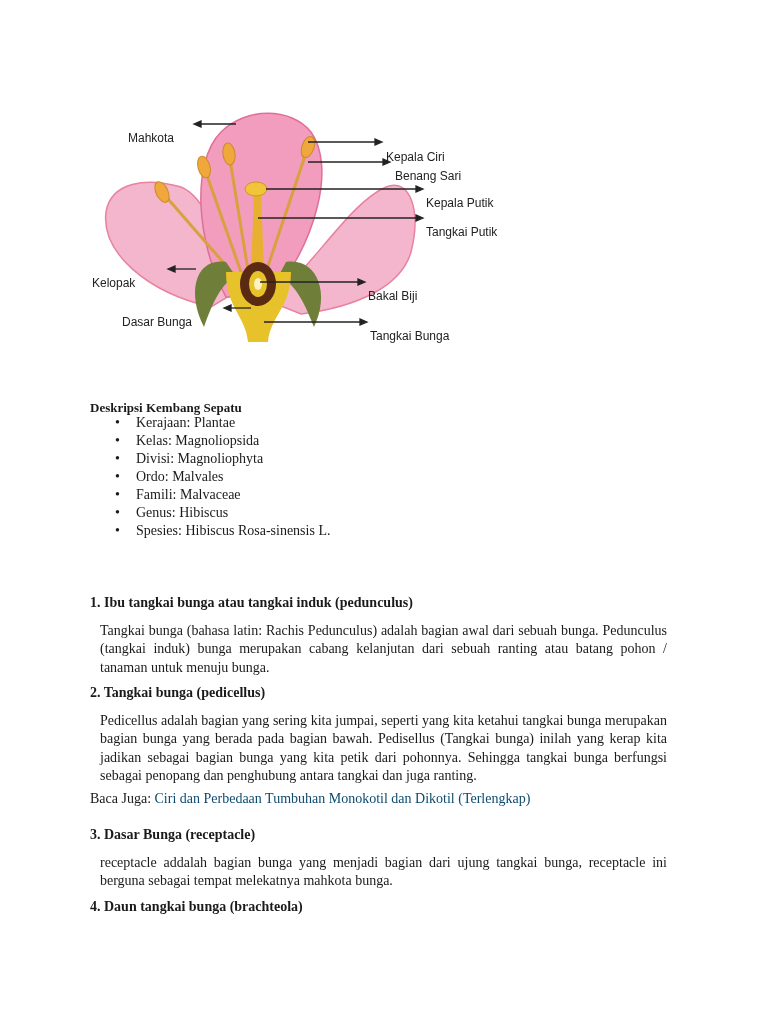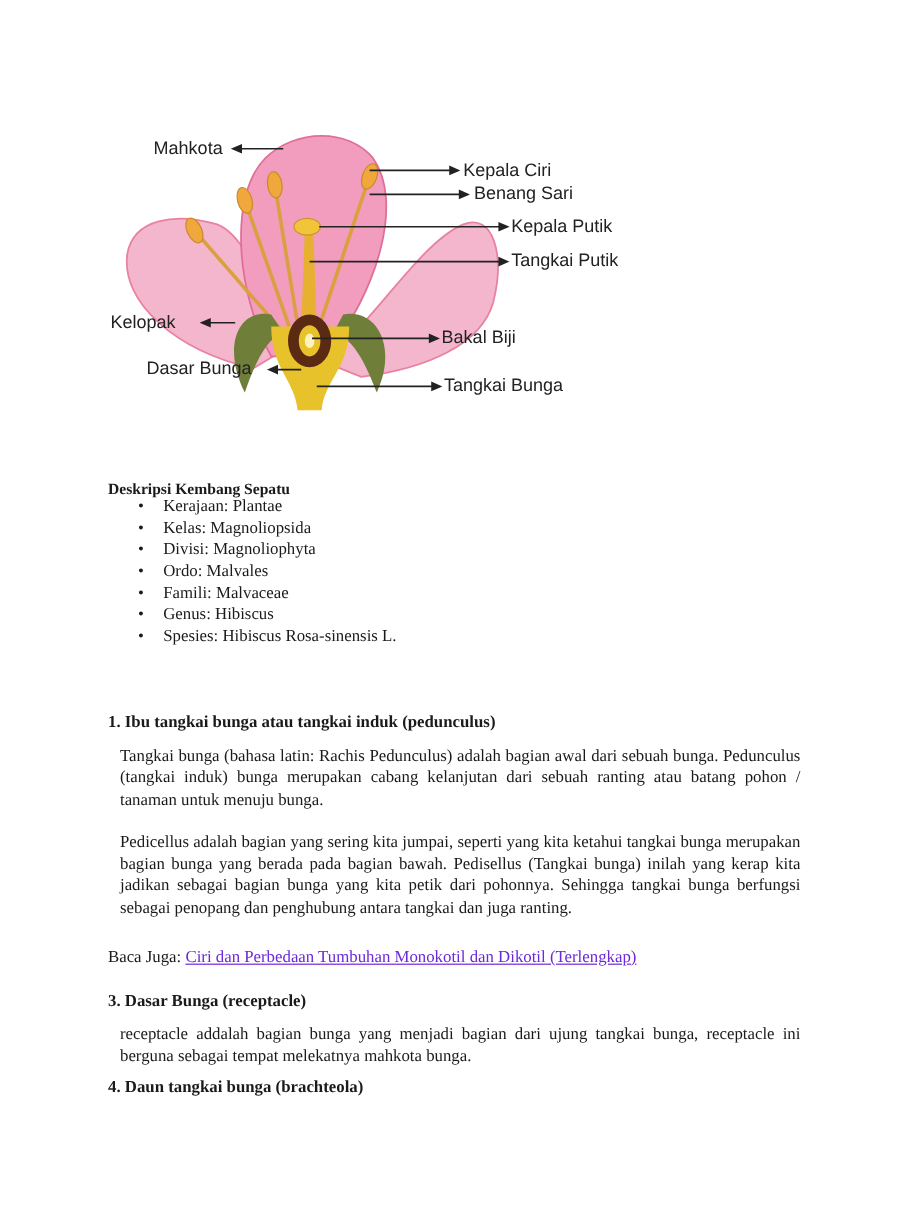--- a/index.html
+++ b/index.html
@@ -3,35 +3,35 @@
 <meta charset="utf-8">
 <style>
   html, body { margin:0; padding:0; background:#ffffff; }
   body { width:768px; height:1024px; position:relative; overflow:hidden;
          font-family:"Liberation Serif", serif; color:#1a1a1a; }
   .page { position:absolute; left:0; top:0; width:768px; height:1024px; background:#fff; }
 
   
   .diagram { position:absolute; left:86px; top:92px; width:440px; height:250px; }
   .diagram svg { position:absolute; left:0; top:0; }
-  .lbl { position:absolute; font-family:"Liberation Sans", sans-serif; font-size:15px;
-         color:#222; white-space:nowrap; line-height:1; }
+  .lbl { position:absolute; font-family:"Liberation Sans", sans-serif; font-size:12px;
+         color:#222; white-space:nowrap; line-height:1;margin-top:16px; }
 
   
   .heading { position:absolute; left:90px; top:380px; font-size:13px; font-weight:bold;margin-top:20px; }
   ul.taxo { position:absolute; left:90px; top:414px; margin:0; padding:0; list-style:none;
             font-size:14px; line-height:18px; }
   ul.taxo li { position:relative; padding-left:46px; }
   ul.taxo li::before { content:"\2022"; position:absolute; left:25px; top:0; }
 
   .sec { position:absolute; left:90px; width:587px; font-size:14px; line-height:18.2px; }
   .sec .t { font-weight:bold; }
   .sec p { margin:10px; text-align:justify; }
   .link-line { position:absolute; left:90px; top:791px; font-size:14px; }
-  .link-line a { color:#6d28d9; text-decoration:underline; }
+  .link-line a { color:#0c4a6e; }
 </style>
 </head>
 <body>
 
 <div class="page">
 
   <div class="diagram">
     <svg width="440" height="250" viewBox="0 0 440 250">
 
       <path d="M125 215 C 60 200, 15 160, 20 120 C 25 90, 60 85, 95 95 C 120 105, 135 150, 150 200 Z" fill="#f4b6cd" stroke="#e8829f" stroke-width="1.5"></path>
@@ -108,20 +108,21 @@
     <li>Genus: Hibiscus</li>
     <li>Spesies: Hibiscus Rosa-sinensis L.</li>
   </ul>
 
   <div class="sec" style="top:594px;">
     <div class="t">1. Ibu tangkai bunga atau tangkai induk (pedunculus)</div>
     <p>Tangkai bunga (bahasa latin: Rachis Pedunculus) adalah bagian awal dari sebuah bunga. Pedunculus (tangkai induk) bunga merupakan cabang kelanjutan dari sebuah ranting atau batang pohon / tanaman untuk menuju bunga.</p>
   </div>
 
   <div class="sec" style="top:684px;">
+    <div class="t">2. Tangkai bunga (pedicellus)</div>
     <p>Pedicellus adalah bagian yang sering kita jumpai, seperti yang kita ketahui tangkai bunga merupakan bagian bunga yang berada pada bagian bawah. Pedisellus (Tangkai bunga) inilah yang kerap kita jadikan sebagai bagian bunga yang kita petik dari pohonnya. Sehingga tangkai bunga berfungsi sebagai penopang dan penghubung antara tangkai dan juga ranting.</p>
   </div>
 
   <div class="link-line">
     <span>Baca Juga: </span><a>Ciri dan Perbedaan Tumbuhan Monokotil dan Dikotil (Terlengkap)</a>
   </div>
 
   <div class="sec" style="top:826px;">
     <div class="t">3. Dasar Bunga (receptacle)</div>
     <p>receptacle addalah bagian bunga yang menjadi bagian dari ujung tangkai bunga, receptacle ini berguna sebagai tempat melekatnya mahkota bunga.</p>

